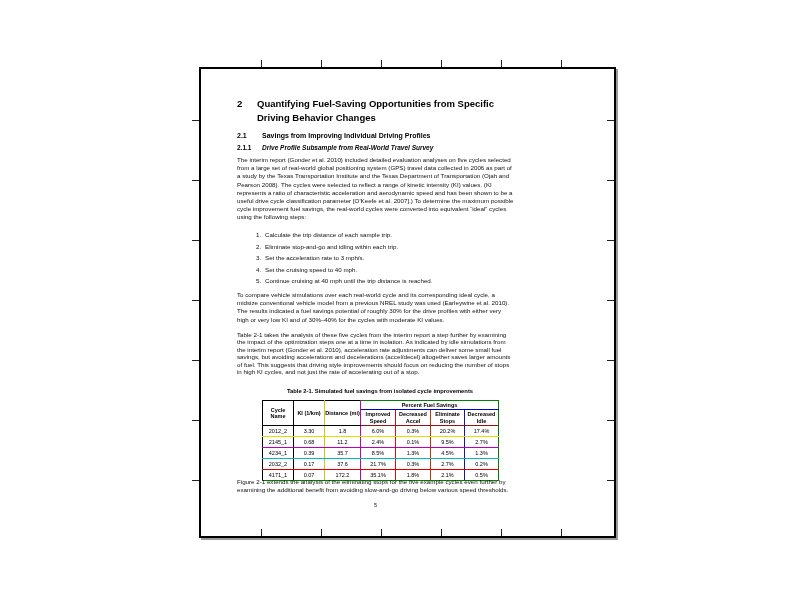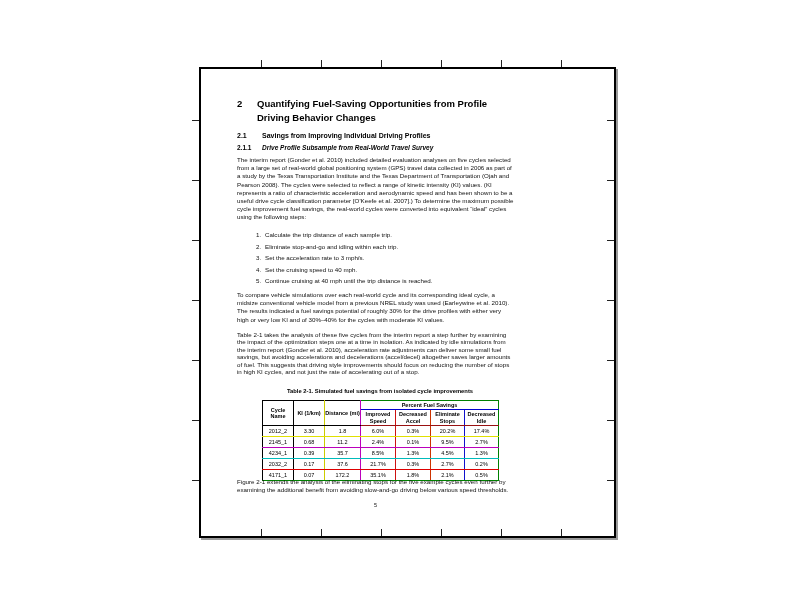--- a/index.html
+++ b/index.html
@@ -63,21 +63,21 @@
   tbody tr:nth-child(5) td{border-bottom:1.5px solid var(--outer-b);}
 </style>
 </head>
 <body>
 
 <div id="canvas">
   <div id="page">
 
     <div class="blk" id="h1">
       <span class="num">2</span>
-      <span>Quantifying Fuel-Saving Opportunities from Profile Driving Behavior Changes</span>
+      <span>Quantifying Fuel-Saving Opportunities from Specific Driving Behavior Changes</span>
     </div>
 
     <div class="blk" id="h2">
       <span class="num">2.1</span>
       <span>Savings from Improving Individual Driving Profiles</span>
     </div>
 
     <div class="blk" id="h3">
       <span class="num">2.1.1</span>
       <span>Drive Profile Subsample from Real-World Travel Survey</span>

